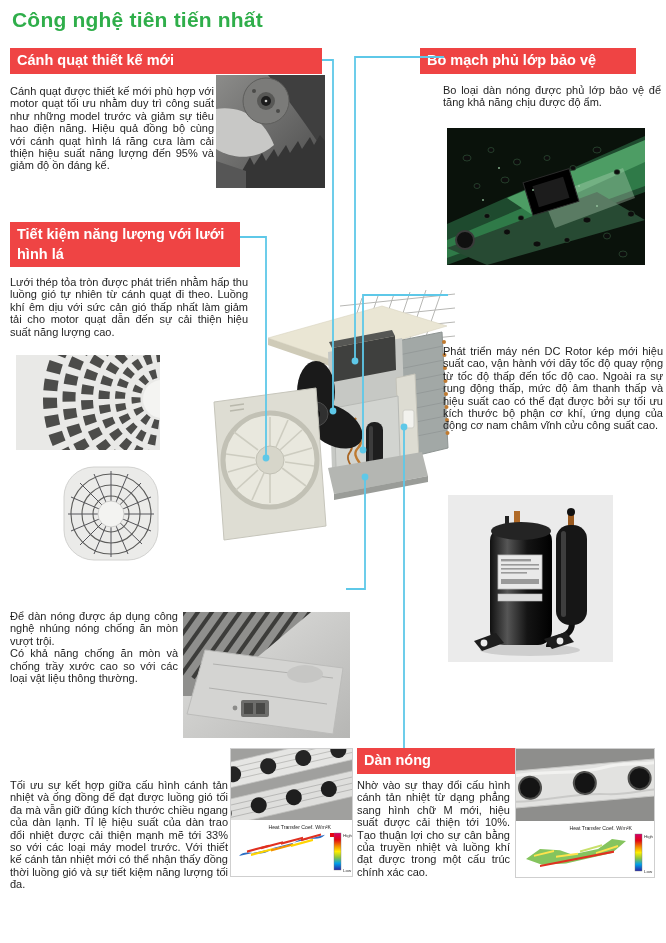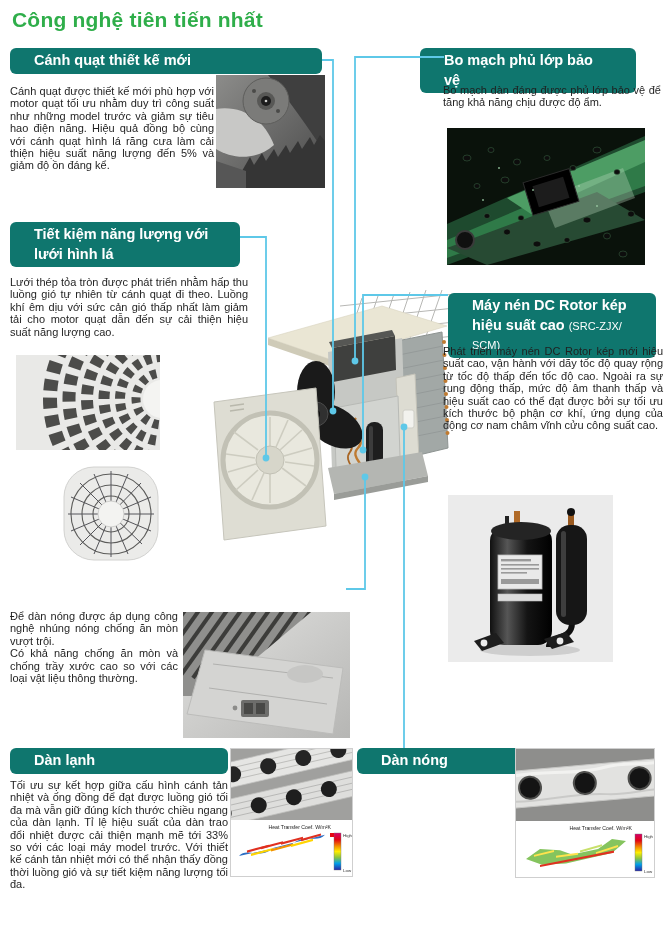--- a/index.html
+++ b/index.html
@@ -1,36 +1,36 @@
 <!DOCTYPE html>
 <html><head>
 <meta charset="utf-8">
 <style>
   html,body{margin:0;padding:0;background:#ffffff;}
   .page{position:relative;width:666px;height:943px;background:#fff;overflow:hidden;
         font-family:Liberation Sans, sans-serif;color:#222;}
   .abs{position:absolute;}
   .pagetitle{font-size:21px;font-weight:bold;color:#2fae4a;letter-spacing:.2px;}
-  .bar{background:#0f766e;color:#fff;font-weight:bold;font-size:14.5px;line-height:1.35;
-       padding:3px 24px;box-sizing:border-box;border-radius:6px;}
+  .bar{background:#ef4444;color:#fff;font-weight:bold;font-size:14.5px;line-height:1.35;
+       padding:3px 7px;box-sizing:border-box;}
   .bar .suffix{font-weight:normal;font-size:11px;}
   .prose{font-size:11px;line-height:12.4px;text-align:justify;color:#1f1f1f;white-space:pre-line;}
   .figframe{border:1px solid #cfcfcf;box-sizing:border-box;background:#fff;}
   svg{display:block;}
   .nosel{user-select:none;}
 </style>
 </head>
 <body>
 
 <div class="page nosel">
 
   <div class="abs pagetitle" style="left:12px;top:8px;">Công nghệ tiên tiến nhất</div>
 
   <div class="abs bar" style="left:10px;top:48px;width:312px;">Cánh quạt thiết kế mới</div>
-  <div class="abs prose" style="left:10px;top:85px;width:204px;">Cánh quạt được thiết kế mới phù hợp với motor quạt tối ưu nhằm duy trì công suất như những model trước và giảm sự tiêu hao điện năng. Hiệu quả đồng bộ cùng với cánh quạt hình lá răng cưa làm cải thiện hiệu suất năng lượng đến 5% và giảm độ ồn đáng kể.</div>
+  <div class="abs prose" style="left:10px;top:85px;width:204px;">Cánh quạt được thiết kế mới phù hợp với motor quạt tối ưu nhằm duy trì công suất như những model trước và giảm sự tiêu hao điện năng. Hiệu quả đồng bộ cùng với cánh quạt hình lá răng cưa làm cải thiện hiệu suất năng lượng đến 95% và giảm độ ồn đáng kể.</div>
 
   <svg class="abs" style="left:216px;top:75px;" width="109" height="113" viewBox="0 0 109 113">
     <defs>
       <linearGradient id="fanbg" x1="0" y1="0" x2="1" y2="1">
         <stop offset="0" stop-color="#8c8c8a"></stop>
           <stop offset="1" stop-color="#494949"></stop>
       </linearGradient>
     </defs>
     <rect width="109" height="113" fill="url(#fanbg)"></rect>
     <path d="M52,0 H109 V78 C92,52 72,24 52,0 Z" fill="#3f3f3f"></path>
@@ -39,21 +39,21 @@
     <path d="M0,86 L30,96 L30,113 L0,113 Z" fill="#565656"></path>
     <circle cx="50" cy="26" r="23" fill="#7b7b79" stroke="#5e5e5c"></circle>
     <circle cx="50" cy="26" r="9" fill="#585856"></circle>
     <circle cx="50" cy="26" r="5" fill="#1d1d1d"></circle>
     <circle cx="50" cy="26" r="1.3" fill="#cfcfcd"></circle>
     <circle cx="38" cy="16" r="2" fill="#4a4a48"></circle>
       <circle cx="62" cy="36" r="2" fill="#4a4a48"></circle>
   </svg>
 
   <div class="abs bar" style="left:420px;top:48px;width:216px;">Bo mạch phủ lớp bảo vệ</div>
-  <div class="abs prose" style="left:443px;top:84px;width:218px;">Bo mạch dàn đáng được phủ lớp bảo vệ để tăng khả năng chịu được độ ẩm.</div>
+  <div class="abs prose" style="left:443px;top:84px;width:218px;">Bo loại dàn nóng được phủ lớp bảo vệ để tăng khả năng chịu được độ ẩm.</div>
 
   <svg class="abs" style="left:447px;top:128px;" width="198" height="137" viewBox="0 0 198 137">
     <rect width="198" height="137" fill="#0a120b"></rect>
     <polygon points="0,96 198,8 198,64 0,137" fill="#1e4a2e"></polygon>
     <polygon points="0,112 198,28 198,58 0,130" fill="#2f7a48"></polygon>
     <polygon points="60,70 198,12 198,34 84,86" fill="#4d9d64"></polygon>
     <polygon points="0,120 150,64 198,92 40,137" fill="#274a33"></polygon>
     <polygon points="96,70 176,40 188,70 108,100" fill="#b9d8bd" opacity="0.35"></polygon>
     <g transform="rotate(-17 104 64)">
       <rect x="80" y="47" width="48" height="34" fill="#000000" stroke="#2c2c2c"></rect>
@@ -215,24 +215,20 @@
       <line x1="54" y1="183" x2="42" y2="210"></line>
         <line x1="45" y1="168" x2="16" y2="164"></line>
     </g>
     <circle cx="60" cy="170" r="14" fill="#d7d6ca" stroke="#c2c1b5"></circle>
     <g stroke="#b9b8ac" stroke-width="1.5">
       <line x1="20" y1="116" x2="34" y2="114"></line>
         <line x1="20" y1="121" x2="34" y2="119"></line>
     </g>
   </svg>
 
-  <div class="abs bar" style="left:448px;top:293px;width:208px;">
-    <span>Máy nén DC Rotor kép hiệu suất cao</span>
-    <span class="suffix">(SRC-ZJX/ SCM)</span>
-  </div>
   <div class="abs prose" style="left:443px;top:345px;width:220px;">Phát triển máy nén DC Rotor kép mới hiệu suất cao, vận hành với dãy tốc độ quay rộng từ tốc độ thấp đến tốc độ cao. Ngoài ra sự rung động thấp, mức độ âm thanh thấp và hiệu suất cao có thể đạt được bởi sự tối ưu kích thước bộ phận cơ khí, ứng dụng của động cơ nam châm vĩnh cửu công suất cao.</div>
 
   <svg class="abs" style="left:448px;top:495px;" width="165" height="167" viewBox="0 0 165 167">
     <defs>
       <linearGradient id="cyl" x1="0" y1="0" x2="1" y2="0">
         <stop offset="0" stop-color="#101010"></stop>
           <stop offset="0.28" stop-color="#565656"></stop>
         <stop offset="0.6" stop-color="#141414"></stop>
           <stop offset="1" stop-color="#000"></stop>
       </linearGradient>
@@ -301,21 +297,20 @@
     <polygon points="22,38 160,56 150,122 4,102" fill="#d4d4d2" stroke="#bcbcba"></polygon>
     <path d="M30,52 L150,66" stroke="#b0b0ae" fill="none"></path>
     <path d="M26,76 L144,92" stroke="#b0b0ae" fill="none"></path>
     <ellipse cx="122" cy="62" rx="18" ry="9" fill="#c6c6c4"></ellipse>
     <rect x="58" y="88" width="28" height="17" rx="2" fill="#6d6d6b"></rect>
     <rect x="61" y="91" width="9" height="11" fill="#484846"></rect>
     <rect x="73" y="91" width="9" height="11" fill="#484846"></rect>
     <circle cx="52" cy="96" r="2.4" fill="#8c8c8a"></circle>
   </svg>
 
-  <div class="abs bar" style="left:10px;top:748px;width:218px;">Dàn lạnh</div>
   <div class="abs prose" style="left:10px;top:779px;width:218px;">Tối ưu sự kết hợp giữa cấu hình cánh tản nhiệt và ống đồng để đạt được luồng gió tối đa mà vẫn giữ đúng kích thước chiều ngang của dàn lạnh. Tỉ lệ hiệu suất của dàn trao đổi nhiệt được cải thiện mạnh mẽ tới 33% so với các loại máy model trước. Với thiết kế cánh tản nhiệt mới có thể nhận thấy đồng thời luồng gió và sự tiết kiệm năng lượng tối đa.</div>
 
   <div class="abs figframe" style="left:230px;top:748px;width:123px;height:129px;">
     <svg width="121" height="71" viewBox="0 0 121 71">
       <rect width="121" height="71" fill="#a0a09e"></rect>
       <g transform="rotate(-13 60 36)">
         <rect x="-20" y="0" width="165" height="25" fill="#e5e5e3" stroke="#c4c4c2" stroke-width="0.7"></rect>
         <g stroke="#a8a8a6" stroke-width="0.6">
           <line x1="-20" y1="6" x2="145" y2="6"></line>
             <line x1="-20" y1="12" x2="145" y2="12"></line>
@@ -368,20 +363,21 @@
           <line x1="32" y1="16" x2="54" y2="14" stroke="#f39200"></line>
           <line x1="42" y1="11" x2="64" y2="9" stroke="#e03020"></line>
           <line x1="52" y1="15" x2="74" y2="13" stroke="#ffd400"></line>
           <line x1="62" y1="11" x2="82" y2="9" stroke="#e03020"></line>
         </g>
       </g>
     </svg>
   </div>
 
   <div class="abs bar" style="left:357px;top:748px;width:173px;">Dàn nóng</div>
+  <div class="abs prose" style="left:357px;top:779px;width:153px;">Nhờ vào sự thay đổi cấu hình cánh tản nhiệt từ dạng phẳng sang hình chữ M mới, hiệu suất được cải thiện tới 10%. Tạo thuận lợi cho sự cân bằng của truyền nhiệt và luồng khí đạt được trong một cấu trúc chính xác cao.</div>
 
   <div class="abs figframe" style="left:515px;top:748px;width:140px;height:130px;">
     <svg width="138" height="72" viewBox="0 0 138 72">
       <rect width="138" height="72" fill="#8e8e8c"></rect>
       <g transform="rotate(-5 69 36)">
         <rect x="-10" y="16" width="160" height="37" fill="#e2e2e0" stroke="#c6c6c4"></rect>
         <path d="M-10,22 C20,16 60,26 90,20 C110,16 130,22 150,19" fill="none" stroke="#f2f2f0" stroke-width="3"></path>
         <path d="M-10,46 C20,50 60,42 90,47 C110,50 130,45 150,47" fill="none" stroke="#cacac8" stroke-width="2"></path>
         <g fill="#141414" stroke="#4e4e4c" stroke-width="2">
           <circle cx="14" cy="34" r="11"></circle>

